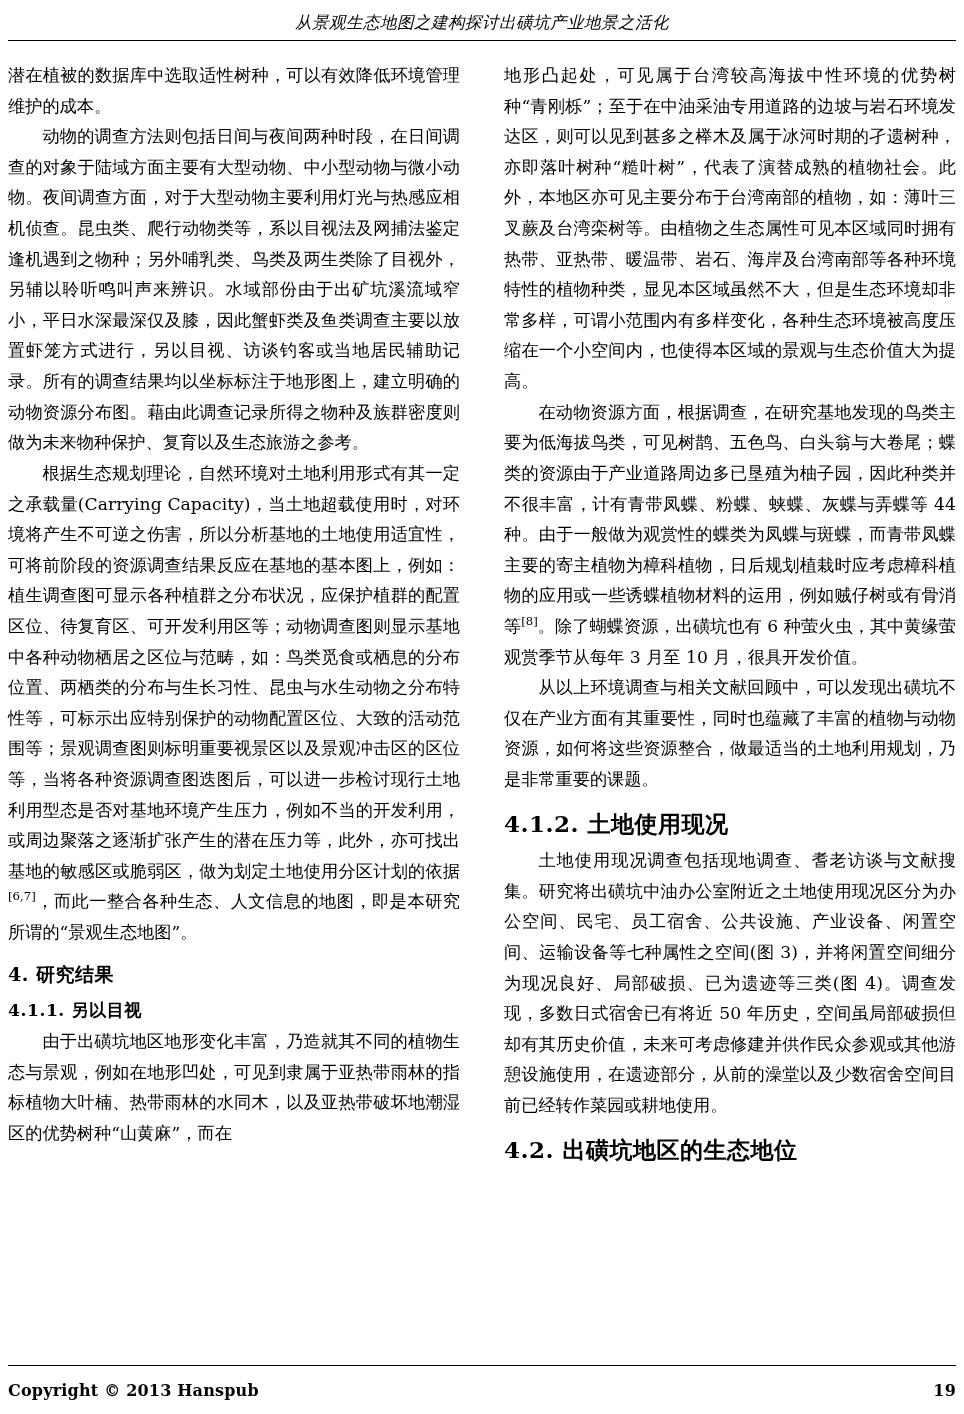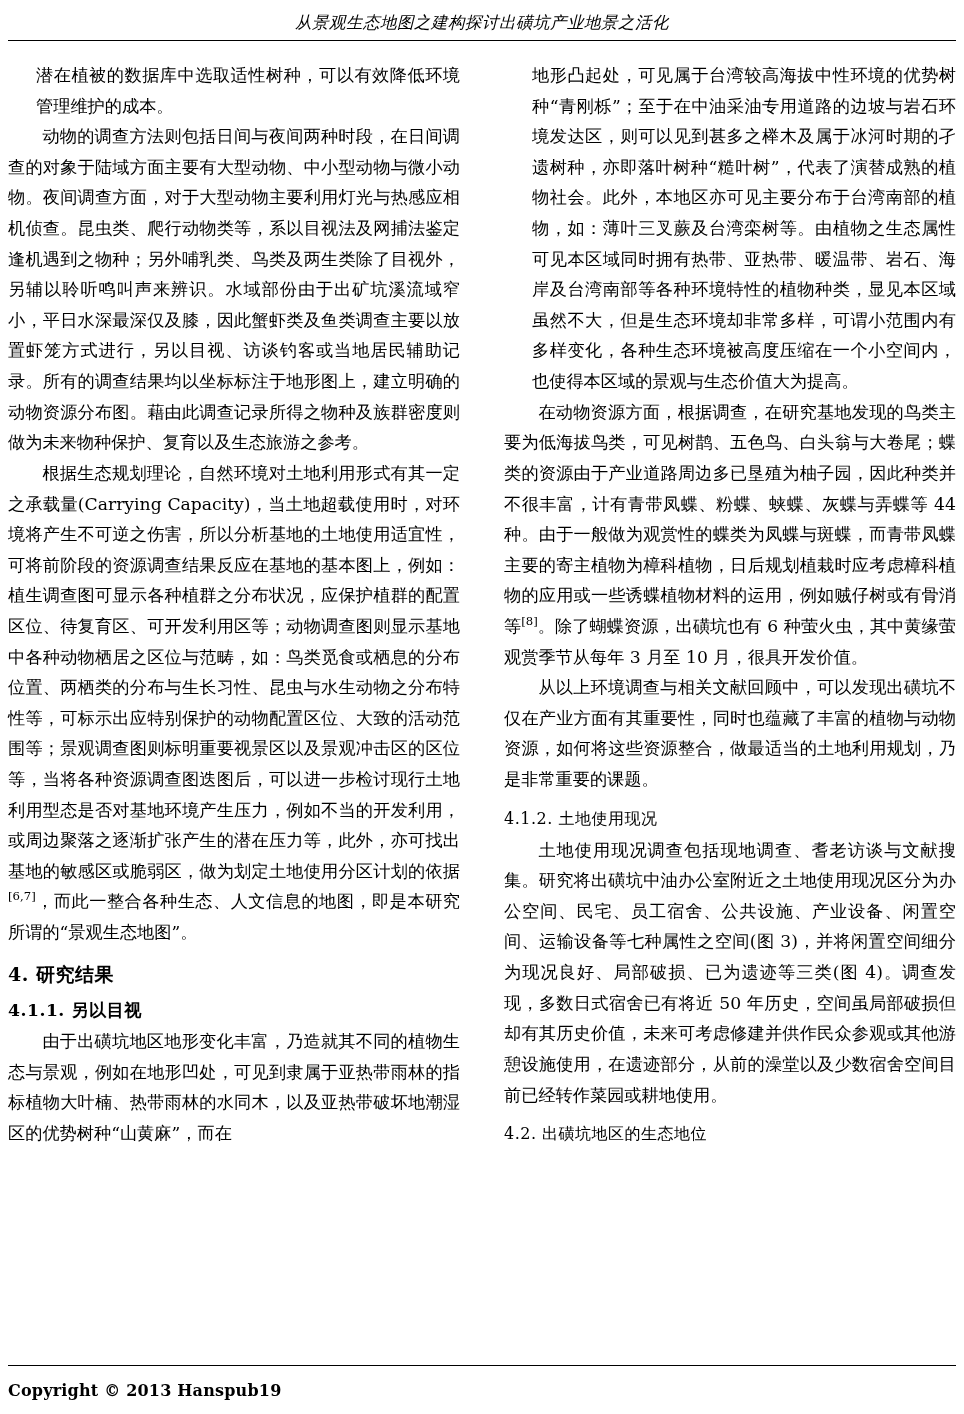--- a/index.html
+++ b/index.html
@@ -58,32 +58,31 @@
     line-height: 1.78;
     text-align: justify;
     text-justify: inter-ideograph;
   }
   .col p {
     margin: 0;
     text-indent: 2em;
   }
   .col p.noindent {
     text-indent: 0;
-    margin-left: 28px;
   }
   h2.sec {
     font-size: 19px;
     font-weight: bold;
     margin: 12px 0 6px 0;
     line-height: 1.5;
     letter-spacing: 0.5px;
   }
   h3.sec {
-    font-size: 16px;
-    font-weight: normal;
+    font-size: 23px;
+    font-weight: bold;
     margin: 12px 0 4px 0;
     line-height: 1.5;
     letter-spacing: 0.5px;
   }
   h4.sec {
     font-size: 17.2px;
     font-weight: bold;
     margin: 10px 0 2px 0;
     line-height: 1.5;
     letter-spacing: 0.5px;
@@ -101,21 +100,21 @@
     width: 948px;
     height: 1px;
     background: #000000;
   }
   .footer {
     position: absolute;
     bottom: 14px;
     left: 8px;
     width: 948px;
     display: flex;
-    justify-content: flex-start;
+    justify-content: space-between;
     font-size: 16px;
     font-weight: bold;
     font-family: "DejaVu Serif", "Liberation Serif", serif;
   }
   .footer .copy { letter-spacing: 0.2px; }
   .footer .pageno { letter-spacing: 0.2px; }
 </style>
 </head>
 <body>
 

